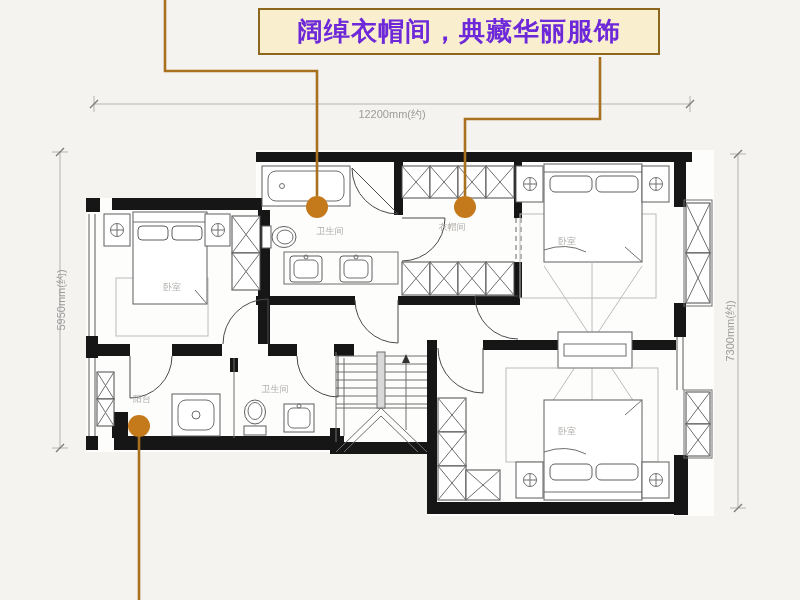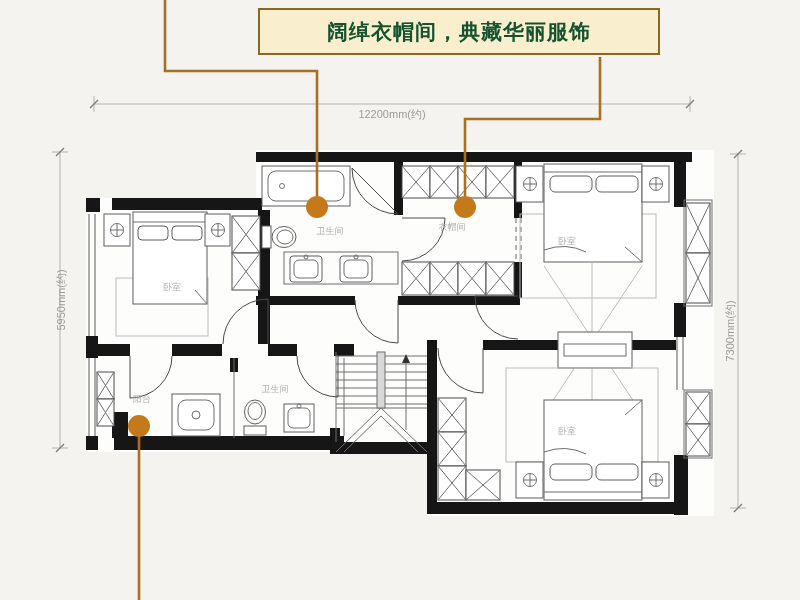--- a/index.html
+++ b/index.html
@@ -8,21 +8,21 @@
     background:#f4f3f0;
     font-family:"Liberation Sans","DejaVu Sans",sans-serif;
   }
   .banner{
     position:absolute;left:258px;top:8px;width:398px;height:43px;
     background:#f9eecd;border:2px solid #8d671d;
     display:flex;align-items:center;justify-content:center;
     z-index:5;
   }
   .banner span{
-    font-size:21px;font-weight:bold;color:#14532d;letter-spacing:1px;
+    font-size:26px;font-weight:bold;color:#6d28d9;letter-spacing:1px;
     white-space:nowrap;
   }
   svg{position:absolute;left:0;top:0;}
   
   .w{fill:#161616;stroke:none}
   .ln{stroke:#6e6e6e;stroke-width:1;fill:none}
   .fw{fill:#ffffff;stroke:#5f5f5f;stroke-width:1}
   .lt{stroke:#bcbcbc;stroke-width:1;fill:none}
   .xb{fill:#ffffff;stroke:#4a4a4a;stroke-width:1}
   .door{stroke:#4a4a4a;stroke-width:1;fill:none}

